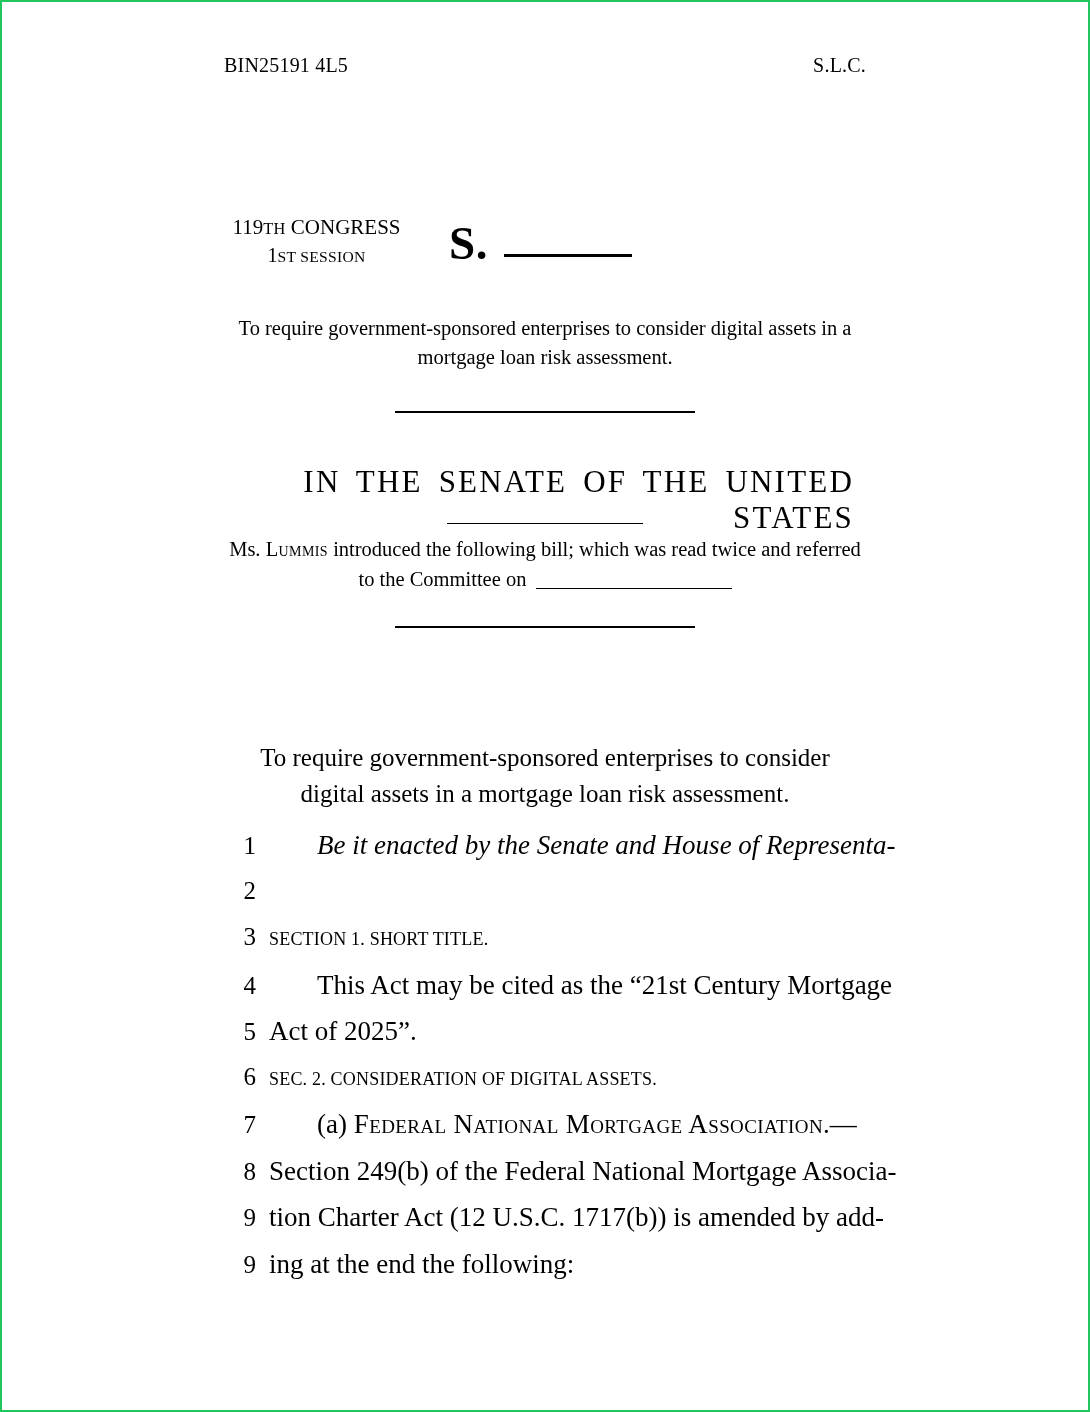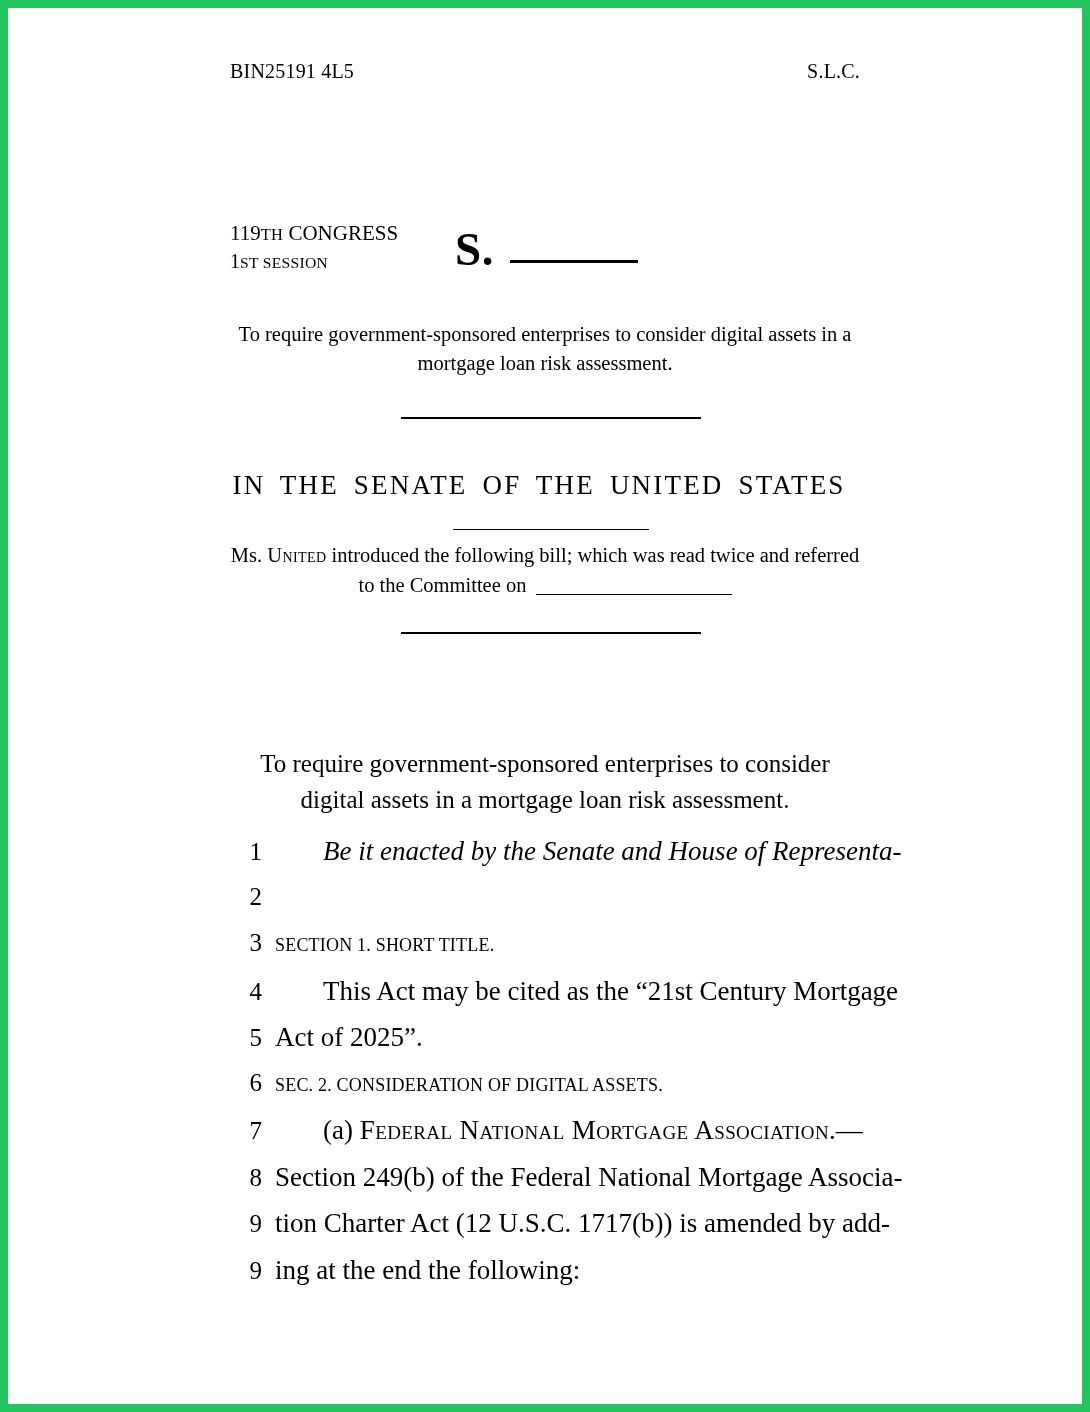--- a/index.html
+++ b/index.html
@@ -5,21 +5,21 @@
   html, body {
     margin: 0;
     padding: 0;
     background: #ffffff;
   }
   .page {
     position: relative;
     width: 1090px;
     height: 1412px;
     background: #ffffff;
-    border: 8px solid #22c55e;
+    border: 2px solid #22c55e;
     box-sizing: border-box;
     font-family: "Liberation Serif", "DejaVu Serif", serif;
     color: #000000;
     overflow: hidden;
   }
 
   
   .running-head {
     position: absolute;
     top: 52px;
@@ -31,20 +31,21 @@
     font-size: 20px;
     letter-spacing: 0.2px;
   }
 
   
   .congress-block {
     position: absolute;
     top: 212px;
     left: 222px;
     width: 185px;
+    text-align: center;
     line-height: 1.32;
   }
   .congress-line {
     font-size: 21px;
     white-space: nowrap;
   }
   .session-line {
     font-size: 20px;
     white-space: nowrap;
   }
@@ -95,22 +96,22 @@
   .rule-1 { top: 409px; }
   .rule-2 { top: 521px; }
   .rule-3 { top: 624px; }
 
   
   .senate-heading {
     position: absolute;
     top: 462px;
     left: 222px;
     right: 234px;
-    text-align: center;
-    font-size: 27px;
+    text-align: right;
+    font-size: 31px;
     letter-spacing: 2.2px;
     word-spacing: 6px;
   }
 
   
   .sponsor {
     position: absolute;
     top: 533px;
     left: 222px;
     right: 222px;
@@ -204,21 +205,21 @@
   </div>
 
   <div class="long-title">To require government-sponsored enterprises to consider digital assets in a mortgage loan risk assessment.</div>
 
   <div class="rule rule-wide rule-1"></div>
 
   <div class="senate-heading">IN THE SENATE OF THE UNITED STATES</div>
 
   <div class="rule rule-short rule-2"></div>
 
-  <div class="sponsor"><span>Ms. </span><span class="smallcaps">United</span><span> introduced the following bill; which was read twice and referred to the Committee on </span><span class="blank-inline"></span></div>
+  <div class="sponsor"><span>Ms. </span><span class="smallcaps">Lummis</span><span> introduced the following bill; which was read twice and referred to the Committee on </span><span class="blank-inline"></span></div>
 
   <div class="rule rule-wide rule-3"></div>
 
   <div class="bill-subtitle">To require government-sponsored enterprises to consider digital assets in a mortgage loan risk assessment.</div>
 
   <div class="body-lines">
       <div class="body-line">
         <div class="line-no">1</div>
         <div class="line-text italic"><span class="indent"></span><span>Be it enacted by the Senate and House of Representa-</span></div>
       </div>

